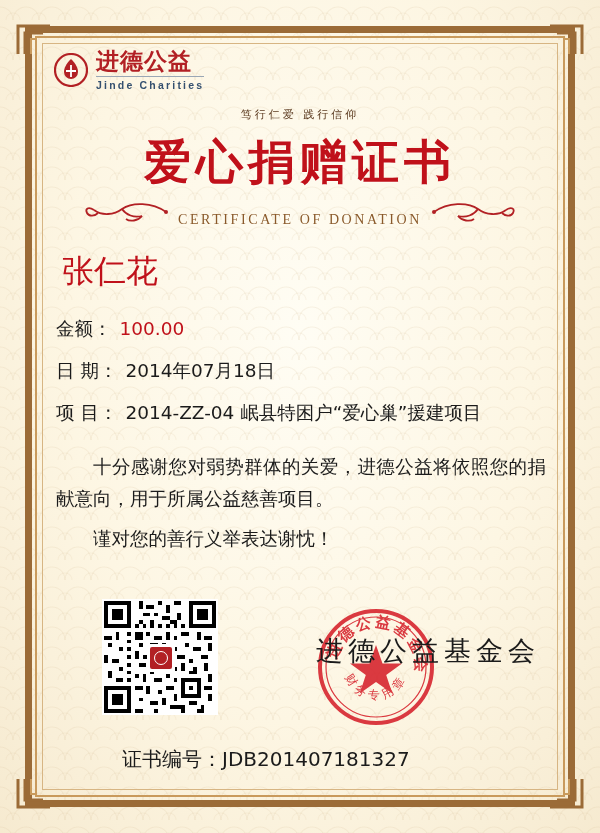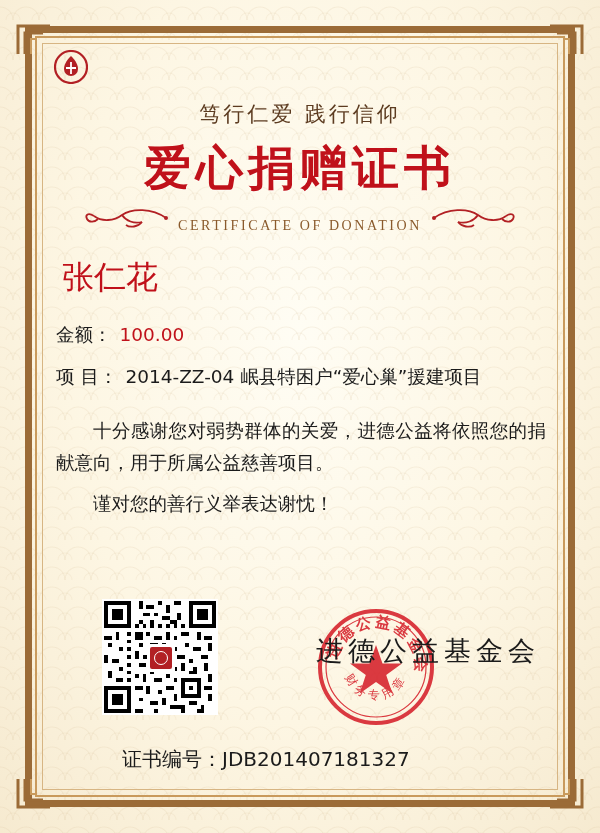--- a/index.html
+++ b/index.html
@@ -106,21 +106,21 @@
     font-weight: bold;
     margin-top: 3px;
     border-top: 1px solid #9aa7b5;
     padding-top: 3px;
   }
 
   
   .subtitle {
     text-align: center;
     color: #5c3b20;
-    font-size: 21px;
+    font-size: 11px;
     letter-spacing: 3px;
     margin-top: 16px;
     font-family: "DejaVu Sans", sans-serif;
   }
   .main-title {
     text-align: center;
     color: #c0111a;
     font-size: 47px;
     font-weight: bold;
     letter-spacing: 5px;
@@ -311,20 +311,24 @@
 
   <div class="content">
 
     <div class="logo-row">
       <div class="logo-mark">
         <svg width="34" height="34" viewBox="0 0 34 34">
           <circle cx="17" cy="17" r="16" fill="none" stroke="#b22024" stroke-width="2.2"></circle>
           <path d="M17 6 C12 11, 10 15, 10 19 a7 7 0 0 0 14 0 C24 15, 22 11, 17 6 Z" fill="#b22024"></path>
           <path d="M17 12 v12 M12 18 h10" stroke="#fff" stroke-width="1.8" fill="none"></path>
         </svg>
+      </div>
+      <div class="logo-text">
+        <div class="logo-cn">进德公益</div>
+        <div class="logo-en">Jinde Charities</div>
       </div>
     </div>
 
     <div class="subtitle">笃行仁爱  践行信仰</div>
 
     <div class="main-title">爱心捐赠证书</div>
 
     <div class="title-deco">
       <span class="flourish">
         <svg width="86" height="24" viewBox="0 0 86 24">
@@ -350,20 +354,24 @@
         </svg>
       </span>
     </div>
 
     <div class="recipient">张仁花</div>
 
     <div class="fields">
       <div class="field-row">
         <span class="field-label">金额：</span>
         <span class="field-value amount">100.00</span>
+      </div>
+      <div class="field-row">
+        <span class="field-label">日 期：</span>
+        <span class="field-value">2014年07月18日</span>
       </div>
       <div class="field-row">
         <span class="field-label">项 目：</span>
         <span class="field-value">2014-ZZ-04 岷县特困户“爱心巢”援建项目</span>
       </div>
     </div>
 
     <div class="body-text">
       <p>十分感谢您对弱势群体的关爱，进德公益将依照您的捐献意向，用于所属公益慈善项目。</p>
       <p>谨对您的善行义举表达谢忱！</p>

